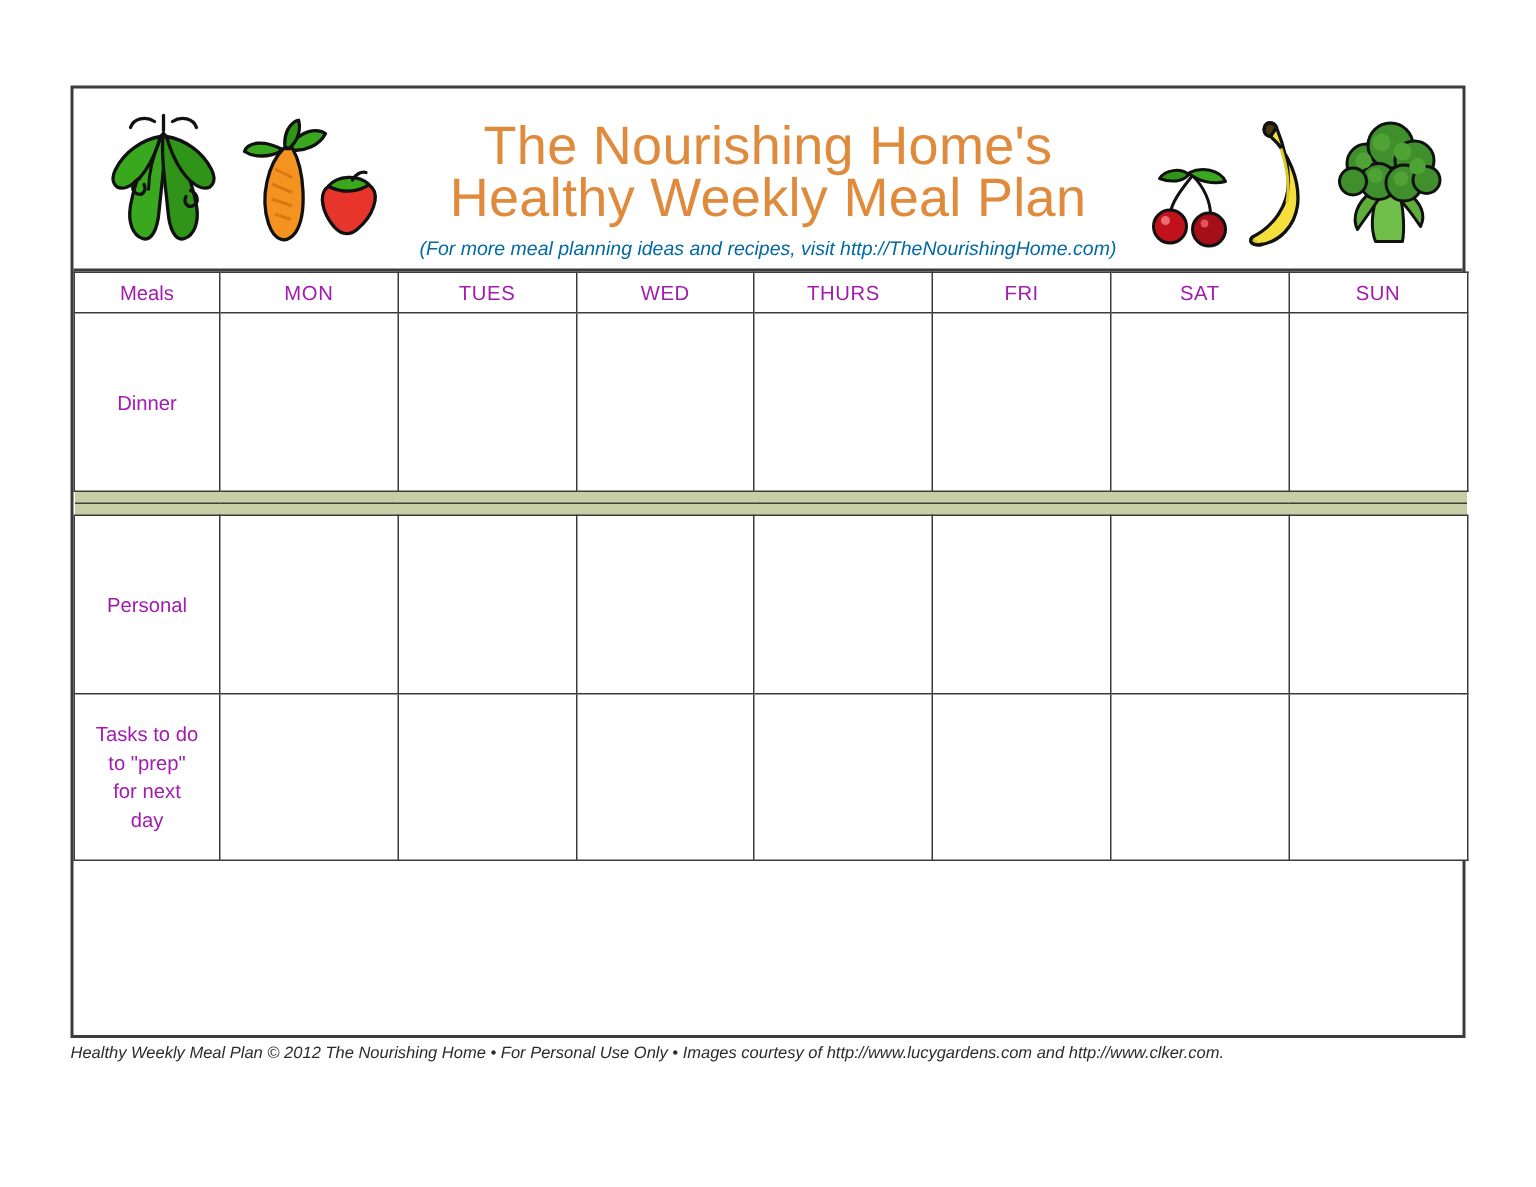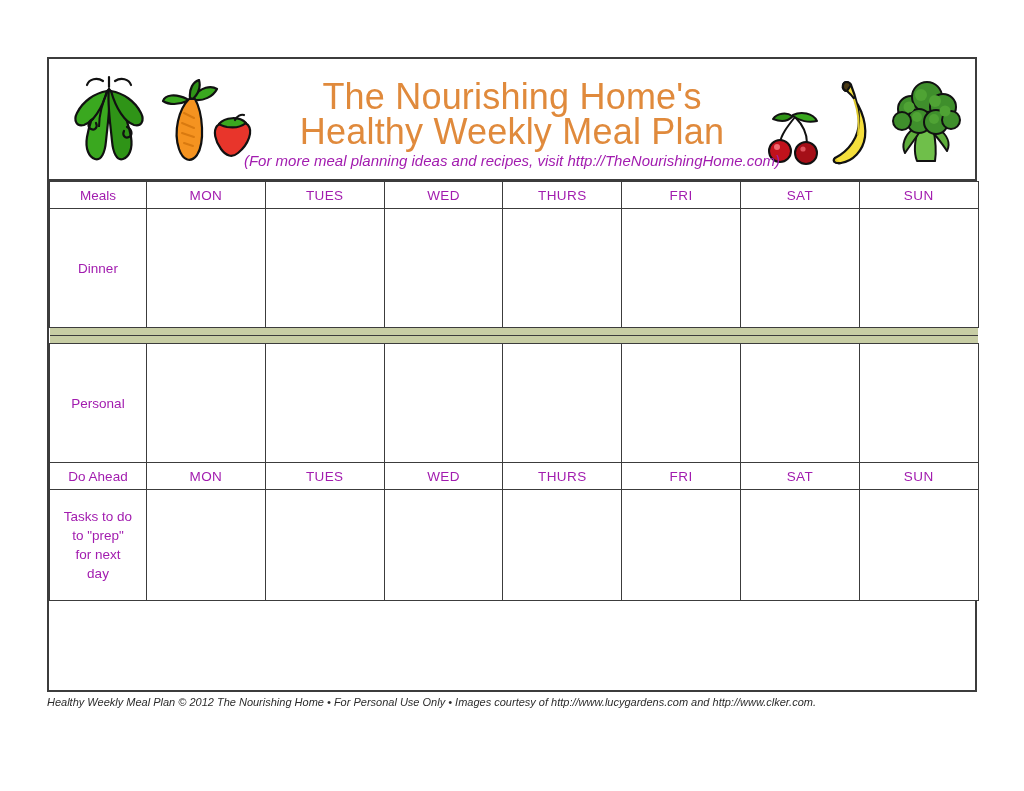--- a/index.html
+++ b/index.html
@@ -43,24 +43,24 @@
   }
   .title-line {
     color: #e08a3c;
     font-size: 36px;
     line-height: 35px;
     letter-spacing: .2px;
     font-weight: 400;
     white-space: nowrap;
   }
   .subtitle {
-    margin-top: 3px;
+    margin-top: 9px;
     font-style: italic;
-    font-size: 15px;
-    color: #a21caf;
+    font-size: 13px;
+    color: #0369a1;
     white-space: nowrap;
   }
 
   .art {
     position: absolute;
     display: block;
   }
   #art-peas     { left: 22px;  top: 16px;  }
   #art-carrot   { left: 110px; top: 20px;  }
   #art-straw    { left: 158px; top: 53px;  }
@@ -287,30 +287,20 @@
         <td class="meal-label">Personal</td>
         <td class="meal-cell"></td>
         <td class="meal-cell"></td>
         <td class="meal-cell"></td>
         <td class="meal-cell"></td>
         <td class="meal-cell"></td>
         <td class="meal-cell"></td>
         <td class="meal-cell"></td>
       </tr>
 
-      <tr>
-        <td class="hdr-label">Do Ahead</td>
-        <td class="hdr-day">MON</td>
-        <td class="hdr-day">TUES</td>
-        <td class="hdr-day">WED</td>
-        <td class="hdr-day">THURS</td>
-        <td class="hdr-day">FRI</td>
-        <td class="hdr-day">SAT</td>
-        <td class="hdr-day">SUN</td>
-      </tr>
 
       <tr>
         <td class="prep-label">
           <span>Tasks to do</span><br>
           <span>to "prep"</span><br>
           <span>for next</span><br>
           <span>day</span>
         </td>
         <td class="prep-cell"></td>
         <td class="prep-cell"></td>

